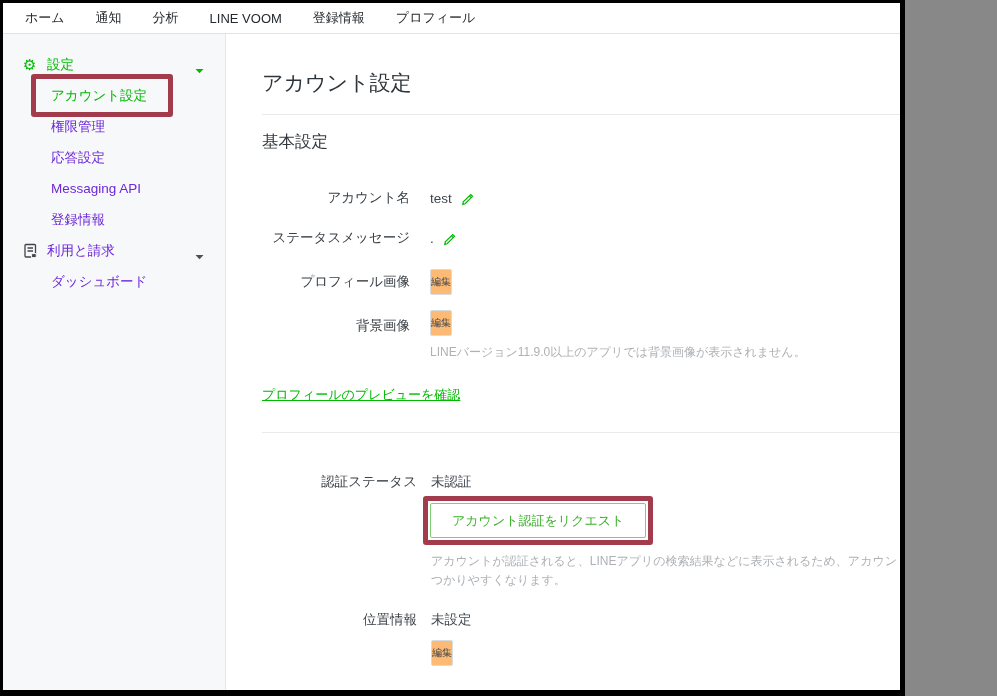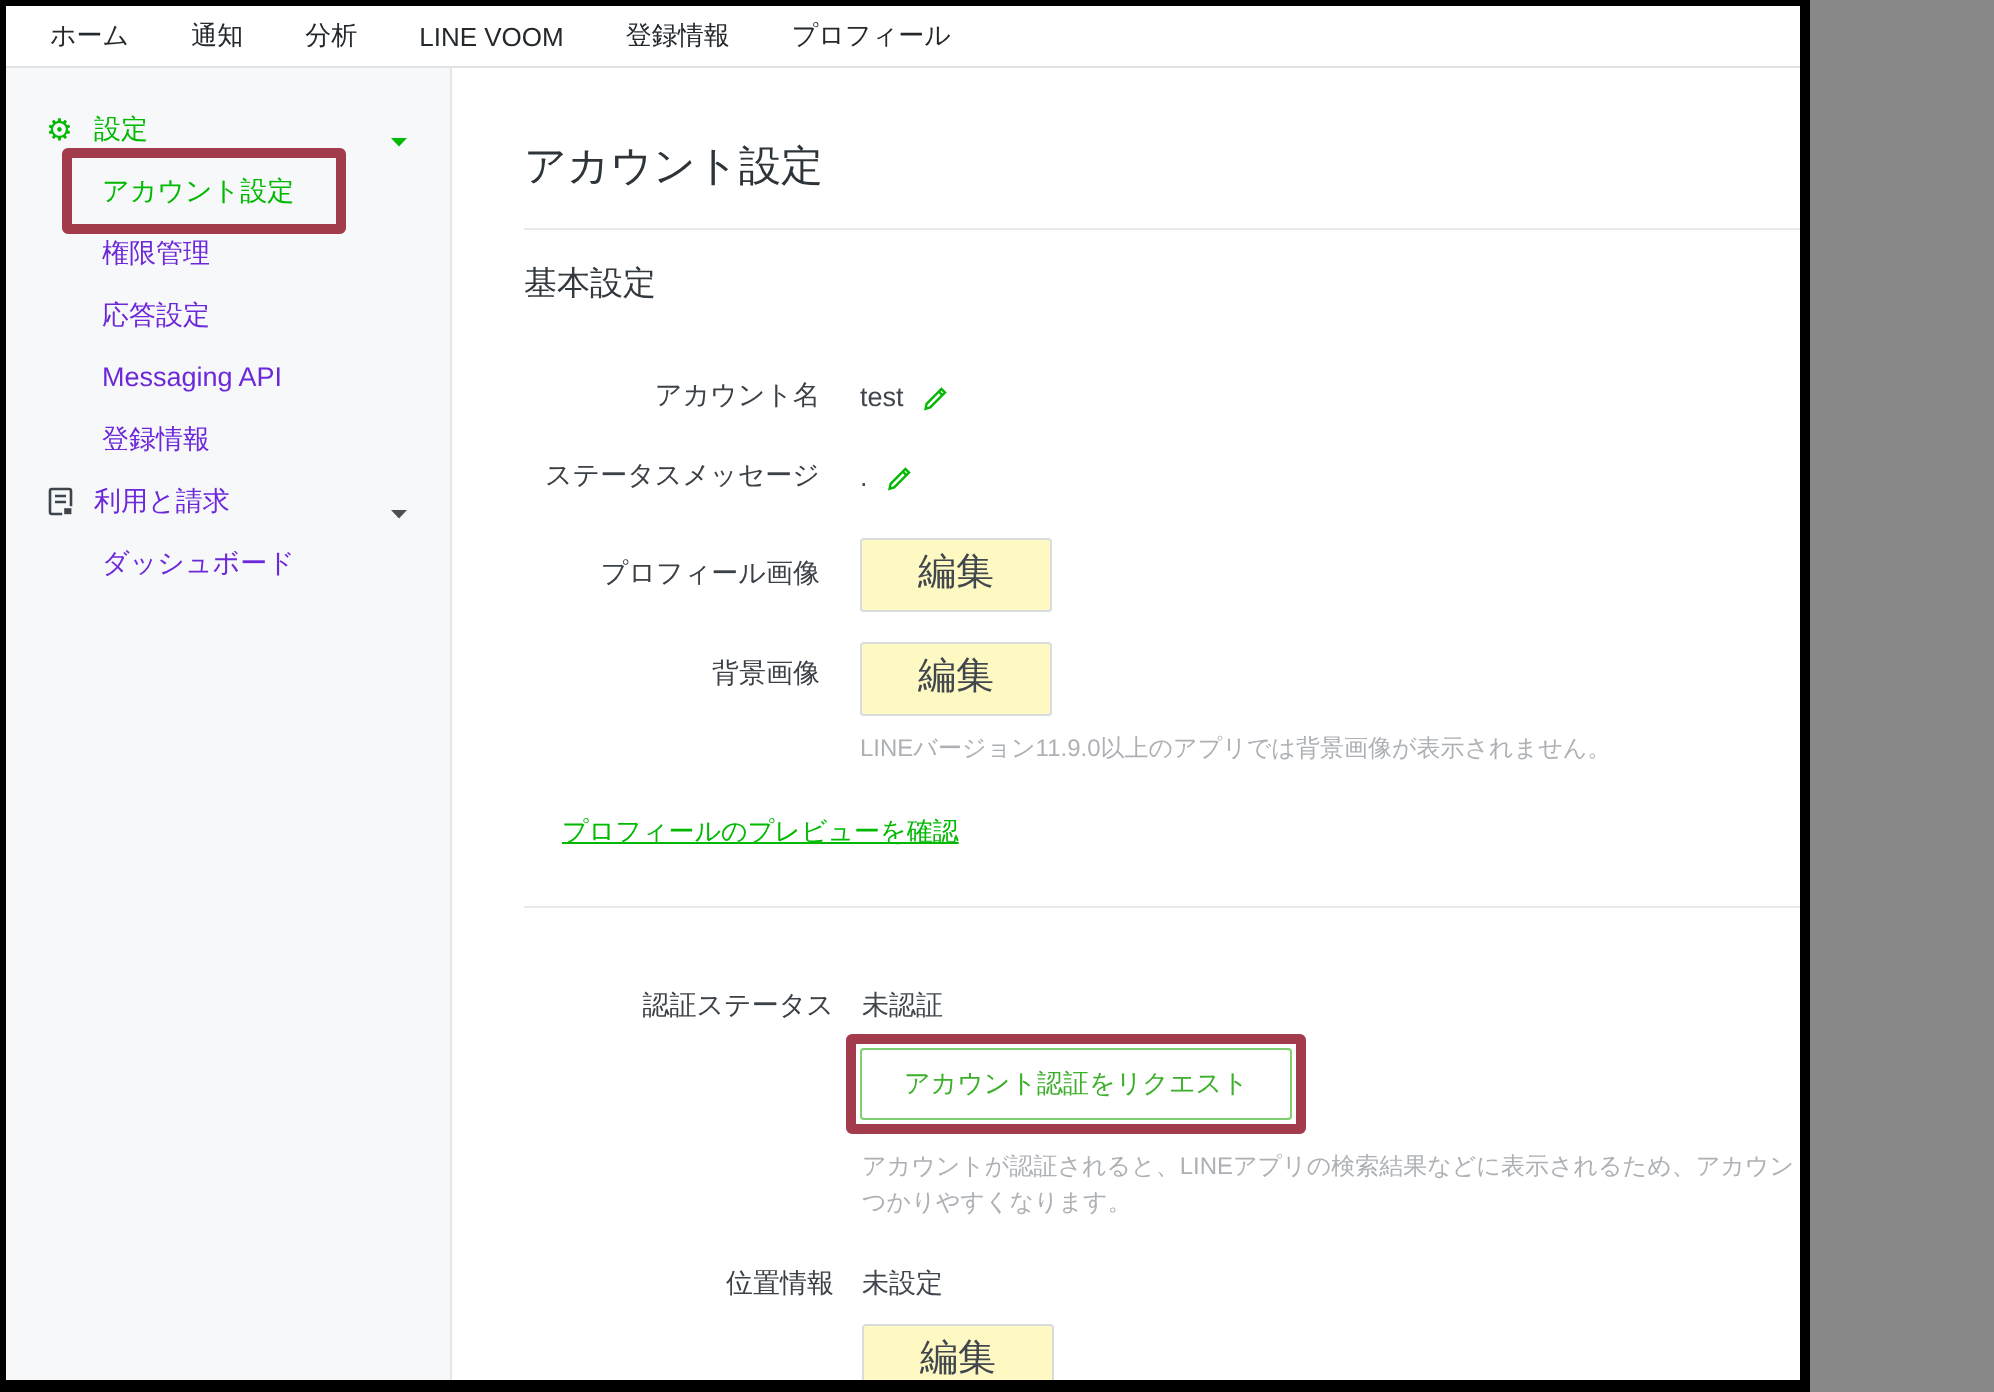--- a/index.html
+++ b/index.html
@@ -62,30 +62,30 @@
     align-items: center; font-size: 13.5px; color: #40464d;
   }
   .row .label { text-align: right; color: #3b4147; white-space: nowrap; }
   .row.top { align-items: start; }
   .sec2 .row { grid-template-columns: 155px auto; column-gap: 14px; }
 
   .val { display: flex; align-items: center; gap: 9px; }
   .pencil { display: inline-flex; cursor: pointer; margin-top: 1px; }
 
   .btn-edit {
-    background: #fef9c3; border: 1px solid #d8dcdf; border-radius: 2px;
-    color: #41474d; font-size: 19px; padding: 6px 28px;
+    background: #fdba74; border: 1px solid #d8dcdf; border-radius: 2px;
+    color: #41474d; font-size: 10px; padding: 6px 0;
     font-family: inherit; cursor: pointer; line-height: 1.2;
   }
 
   .note { font-size: 12px; color: #adb1b5; line-height: 1.55; }
 
   .preview-link {
     display: inline-block; margin-top: 24px;
-    color: #00b900; font-size: 13px; text-decoration: underline; cursor: pointer; margin-left: 19px;
+    color: #00b900; font-size: 13px; text-decoration: underline; cursor: pointer;
   }
 
   .annot-btn {
     display: inline-block; border: 5px solid #a23b4b; border-radius: 3px;
     padding: 2px; margin-left: -8px; line-height: 0;
   }
   .btn-request {
     background: #fff; border: 1px solid #7fce70; border-radius: 2px;
     color: #3cb02a; font-size: 13px; padding: 9px 21px;
     font-family: inherit; cursor: pointer; line-height: 1.2; white-space: nowrap;

